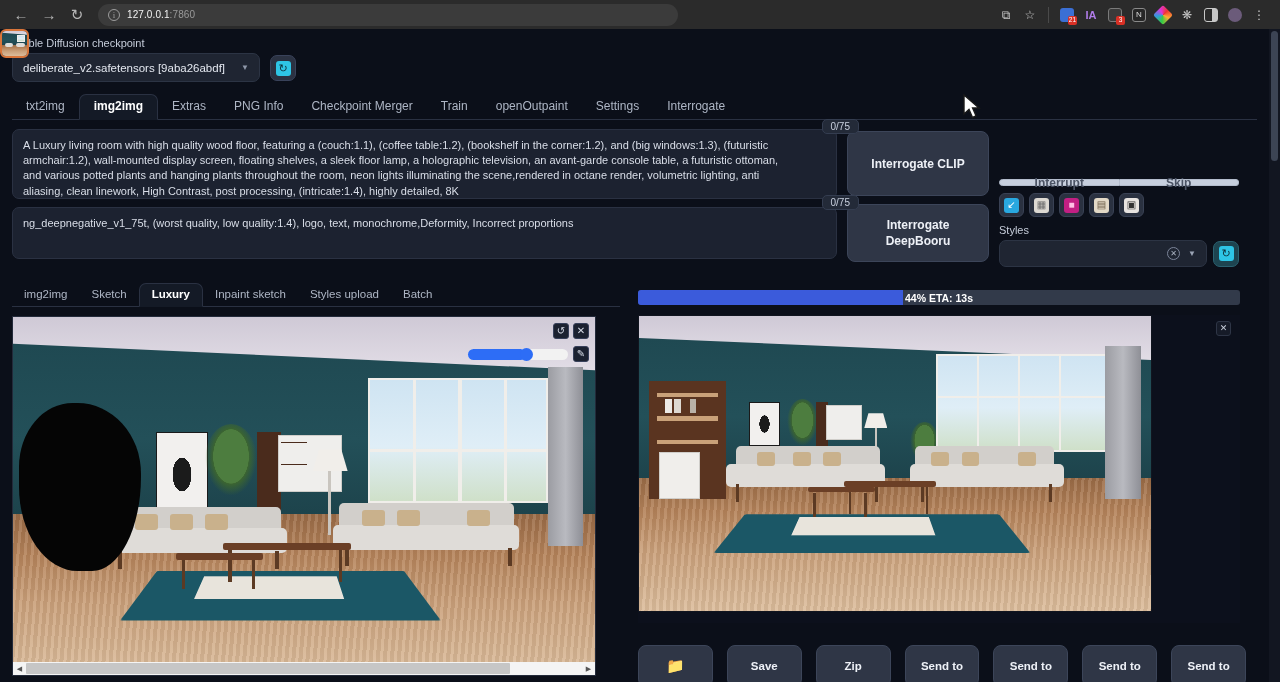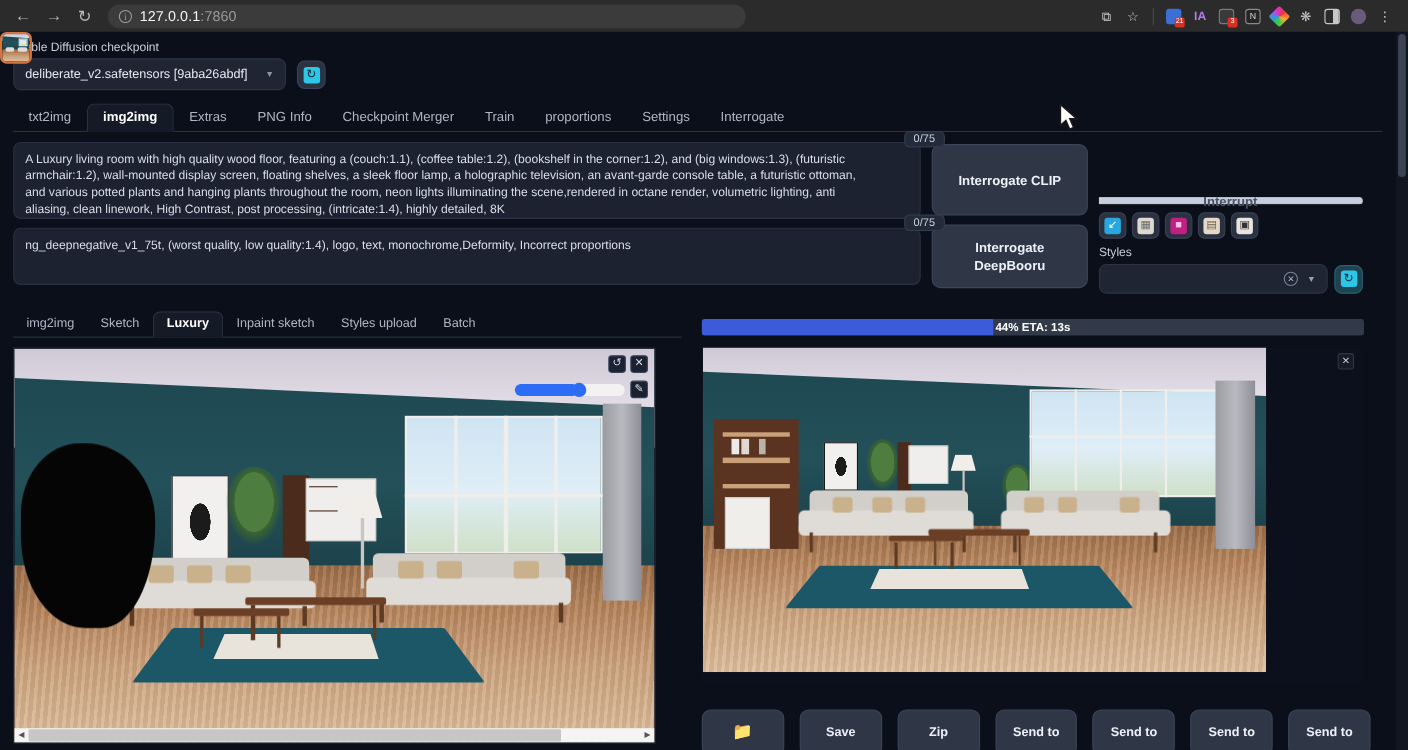--- a/index.html
+++ b/index.html
@@ -20,21 +20,21 @@
     color: #b6b6b6; font-size: 15px; border-radius: 4px; cursor: pointer; user-select: none;
   }
   .omnibox {
     flex: 0 0 auto; width: 580px; height: 22px; background: #3b3b3b; border-radius: 11px;
     display: flex; align-items: center; padding: 0 10px; margin-left: 6px; gap: 7px;
   }
   .omnibox .info-ic {
     width: 12px; height: 12px; border: 1.2px solid #9c9c9c; border-radius: 50%;
     color: #9c9c9c; font-size: 9px; line-height: 10px; text-align: center; font-family: "Liberation Serif", serif;
   }
-  .url { font-size: 13px; color: #e6e6e6; letter-spacing: .1px; }
+  .url { font-size: 10px; color: #e6e6e6; letter-spacing: .1px; }
   .url .host { color: #f2f2f2; }
   .url .port { color: #9a9a9a; }
   .bar-right { margin-left: auto; display: flex; align-items: center; gap: 2px; padding-right: 2px; }
   .bi { width: 22px; height: 22px; display: flex; align-items: center; justify-content: center;
         font-size: 12px; color: #c8c8c8; border-radius: 4px; position: relative; cursor: pointer; }
   .ext-sq { width: 14px; height: 14px; border-radius: 3px; display: block; }
   .badge {
     position: absolute; right: 1px; bottom: 1px; background: #d93025; color: #fff;
     font-size: 6.5px; line-height: 8px; min-width: 9px; height: 9px; border-radius: 2px;
     text-align: center; padding: 0 1px; font-family: "Liberation Sans", sans-serif;
@@ -300,21 +300,21 @@
       </div>
     </div>
 
     <div class="top-tabs">
       <div class="ttab">txt2img</div>
       <div class="ttab active">img2img</div>
       <div class="ttab">Extras</div>
       <div class="ttab">PNG Info</div>
       <div class="ttab">Checkpoint Merger</div>
       <div class="ttab">Train</div>
-      <div class="ttab">proportions</div>
+      <div class="ttab">openOutpaint</div>
       <div class="ttab">Settings</div>
       <div class="ttab">Interrogate</div>
     </div>
 
     <div class="prompt-area">
       <div class="prompt-col">
         <div class="ta-wrap">
           <div class="textarea" id="prompt-ta">A Luxury living room with high quality wood floor, featuring a (couch:1.1), (coffee table:1.2), (bookshelf in the corner:1.2), and (big windows:1.3), (futuristic armchair:1.2), wall-mounted display screen, floating shelves, a sleek floor lamp, a holographic television, an avant-garde console table, a futuristic ottoman, and various potted plants and hanging plants throughout the room, neon lights illuminating the scene,rendered in octane render, volumetric lighting, anti aliasing, clean linework, High Contrast, post processing, (intricate:1.4), highly detailed, 8K</div>
           <div class="token-pill">0/75</div>
         </div>
@@ -325,20 +325,21 @@
       </div>
 
       <div class="btn-col-a">
         <div class="big-btn" id="interrogate-clip">Interrogate CLIP</div>
         <div class="big-btn" id="interrogate-deepbooru">Interrogate DeepBooru</div>
       </div>
 
       <div class="right-col">
         <div class="gen-row">
           <div class="light-btn">Interrupt</div>
+          <div class="light-btn">Skip</div>
         </div>
         <div class="tool-icons">
           <div class="tool-ic">
               <span class="g-sq" style="background:#29a8e0;color:#fff">↙</span>
             </div>
           <div class="tool-ic">
               <span class="g-sq" style="background:#ddd9d2;color:#6a6a6a">▦</span>
             </div>
           <div class="tool-ic">
               <span class="g-sq" style="background:#c21f83;color:#ffc0e4">■</span>

